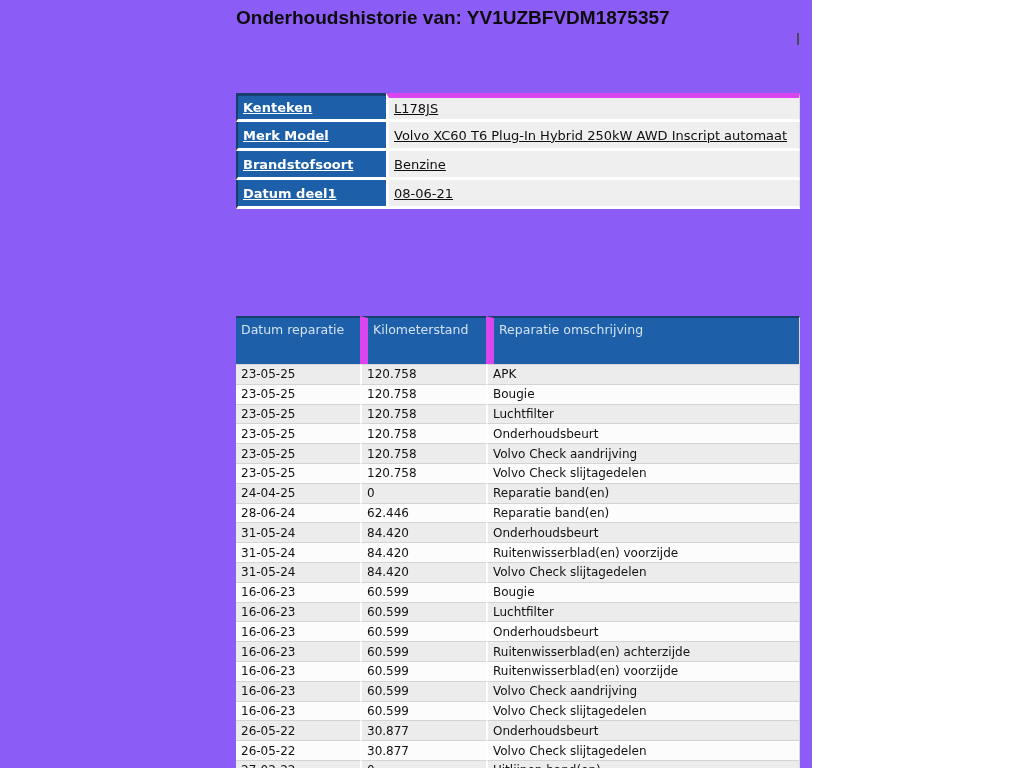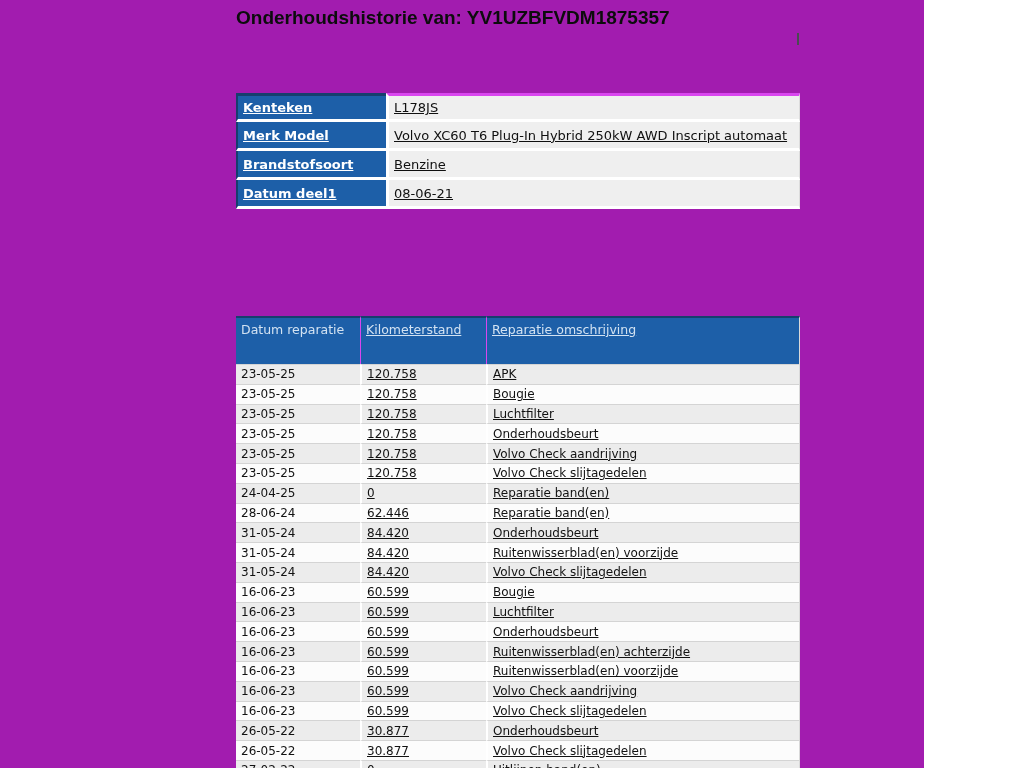--- a/index.html
+++ b/index.html
@@ -7,21 +7,21 @@
     --accent-dark:#163f6d;
     --header-text:#d2e2f2;
     --row-alt:#ececec;
     --row-base:#fcfcfc;
     --row-border:#d4d4d4;
     --value-bg:#efefef;
     --text:#121212;
   }
   html,body{margin:0;padding:0;background:#ffffff;}
   .page{
-    position:relative;width:924px;height:768px;overflow:hidden;background:#a21caf;
+    position:relative;width:812px;height:768px;overflow:hidden;background:#8b5cf6;
     font-family:"DejaVu Sans", sans-serif;color:var(--text);
   }
   .doc-title{
     position:absolute;left:236px;top:7px;
     font-family:"Liberation Sans", sans-serif;font-weight:bold;
     font-size:19px;line-height:22px;color:#0c0c0c;white-space:nowrap;
   }
   .cursor-mark{
     position:absolute;left:797px;top:33px;width:2px;height:12px;background:#4a4a52;
   }
@@ -34,40 +34,40 @@
   .info-table td{box-sizing:border-box;height:29px;vertical-align:middle;border-bottom:3px solid #ffffff;overflow:hidden;white-space:nowrap;text-decoration:underline;}
   .info-table td.info-label{
     width:150px;background:var(--accent-blue);color:#ffffff;font-weight:bold;
     padding:0 0 0 5px;border-left:2px solid var(--accent-dark);
   }
   .info-table td.info-value{
     background:var(--value-bg);padding:0 0 0 5px;border-left:3px solid #ffffff;
     border-right:1px solid #dcdcdc;color:#101010;
   }
   .info-table tr:first-child td.info-label{border-top:3px solid var(--accent-dark);}
-  .info-table tr:first-child td.info-value{border-top:3px solid #d946ef;margin-top:48px;}
+  .info-table tr:first-child td.info-value{border-top:5px solid #d946ef;margin-top:48px;}
   
   .history-table{
     position:absolute;left:236px;top:316px;width:564px;table-layout:fixed;
     font-size:12px;
   }
   .history-table col.c1{width:124px;}
   .history-table col.c2{width:126px;}
   .history-table th{
     box-sizing:border-box;height:48px;background:var(--accent-blue);
     color:var(--header-text);font-weight:normal;font-size:12.5px;text-align:left;
     vertical-align:top;padding:4px 0 0 5px;border-top:2px solid var(--accent-dark);
     overflow:hidden;white-space:nowrap;
   }
-  .history-table th + th{border-left:1px solid #d946ef;text-decoration:underline;}
+  .history-table th + th{border-left:8px solid #d946ef;}
   .history-table td{
     box-sizing:border-box;height:19.8px;border-top:1px solid var(--row-border);
     padding:0 0 0 5px;vertical-align:middle;overflow:hidden;white-space:nowrap;
   }
-  .history-table td + td{border-left:2px solid #ffffff;text-decoration:underline;}
+  .history-table td + td{border-left:2px solid #ffffff;}
   .history-table td:last-child{border-right:1px solid #d9d9d9;}
   .history-table th:last-child{border-right:1px solid #d9d9d9;margin-left:16px;}
   .history-table tbody tr:nth-child(odd){background:var(--row-alt);}
   .history-table tbody tr:nth-child(even){background:var(--row-base);}
 </style>
 </head>
 <body>
 
 <div class="page">
 

